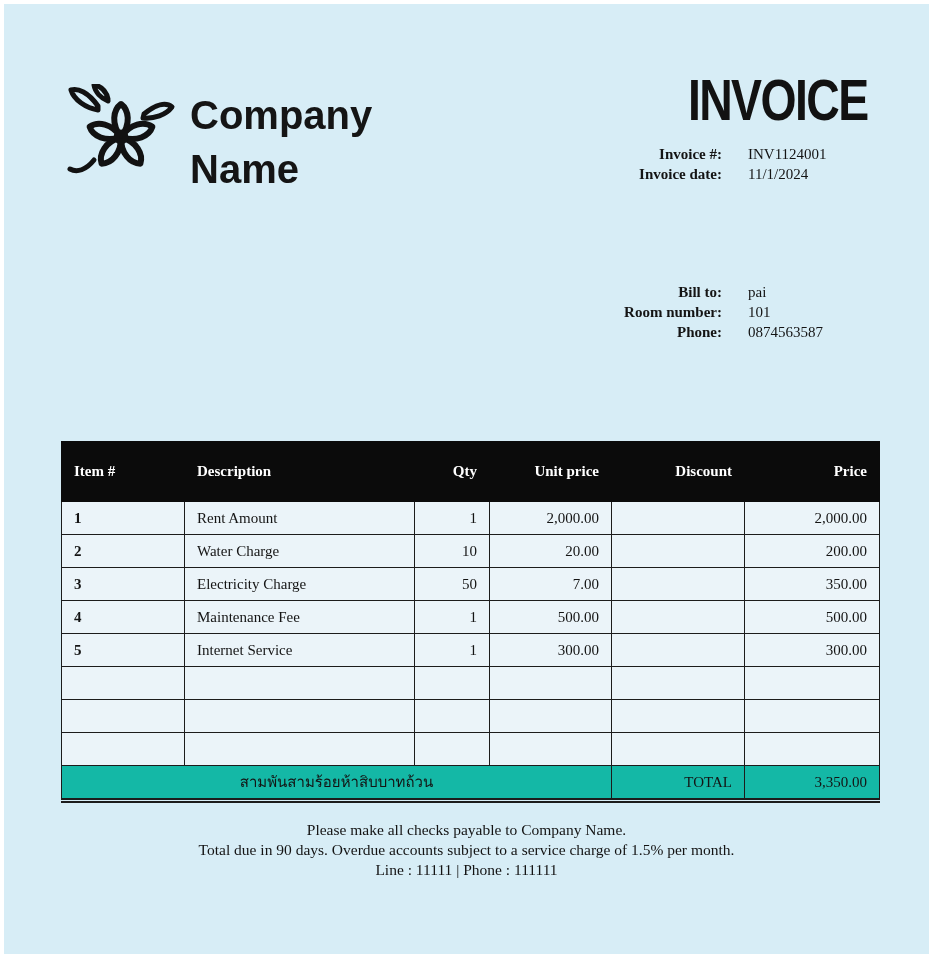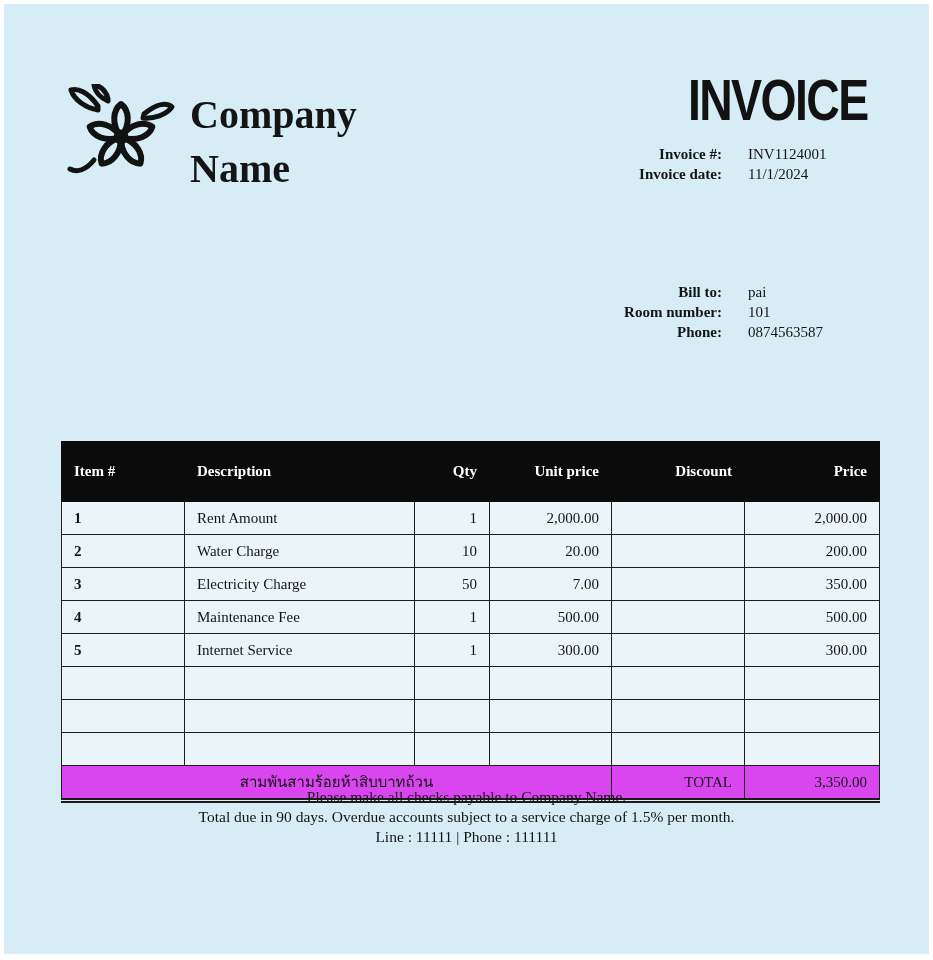--- a/index.html
+++ b/index.html
@@ -9,21 +9,21 @@
     position:relative;overflow:hidden;
   }
   .sheet{
     position:absolute;left:4px;top:4px;width:925px;height:950px;
     background:#d7edf6;
   }
   
   .logo{position:absolute;left:60px;top:80px;width:112px;height:96px;}
   .brand-text{
     position:absolute;left:186px;top:84px;
-    font-family:Liberation Serif, serif;font-weight:700;
+    font-family:Liberation Sans, sans-serif;font-weight:700;
     font-size:40px;line-height:54px;color:#151515;
   }
   .invoice-title{
     position:absolute;top:66px;right:62px;margin:0;
     font-family:"Liberation Sans", sans-serif;font-weight:800;
     font-size:58px;line-height:60px;letter-spacing:-2px;color:#121212;
     transform:scaleX(0.8);transform-origin:100% 50%;
   }
   .meta-grid{
     position:absolute;left:558px;display:grid;
@@ -41,28 +41,28 @@
     table-layout:fixed;
   }
   table.items th{
     background:#0b0b0b;color:#ffffff;font-weight:bold;
     height:29px;padding:15px 12px;border:1px solid #0b0b0b;
   }
   table.items td{
     background:#ebf4f9;border:1px solid #1c1c1c;
     height:32px;padding:0 12px;overflow:hidden;white-space:nowrap;
   }
-  table.items tfoot td{background:#d946ef;border-bottom:5px double #1c1c1c;}
+  table.items tfoot td{background:#14b8a6;border-bottom:5px double #1c1c1c;}
   .al{text-align:left;} .ar{text-align:right;} .ac{text-align:center;}
   td.c-item{font-weight:bold;}
   th.c-qty, td.c-qty{padding-right:24px;text-align:right;margin-top:14px;}
   td.total-label{font-weight:normal;}
   
   .notes{
-    position:absolute;left:0;width:100%;top:783px;text-align:center;
+    position:absolute;left:0;width:100%;top:816px;text-align:center;
     font-size:15.5px;line-height:20px;color:#141414;
   }
 </style>
 </head>
 <body>
 
 <div class="sheet">
 
   <span class="logo">
     <svg width="112" height="96" viewBox="0 0 112 96" xmlns="http://www.w3.org/2000/svg">

